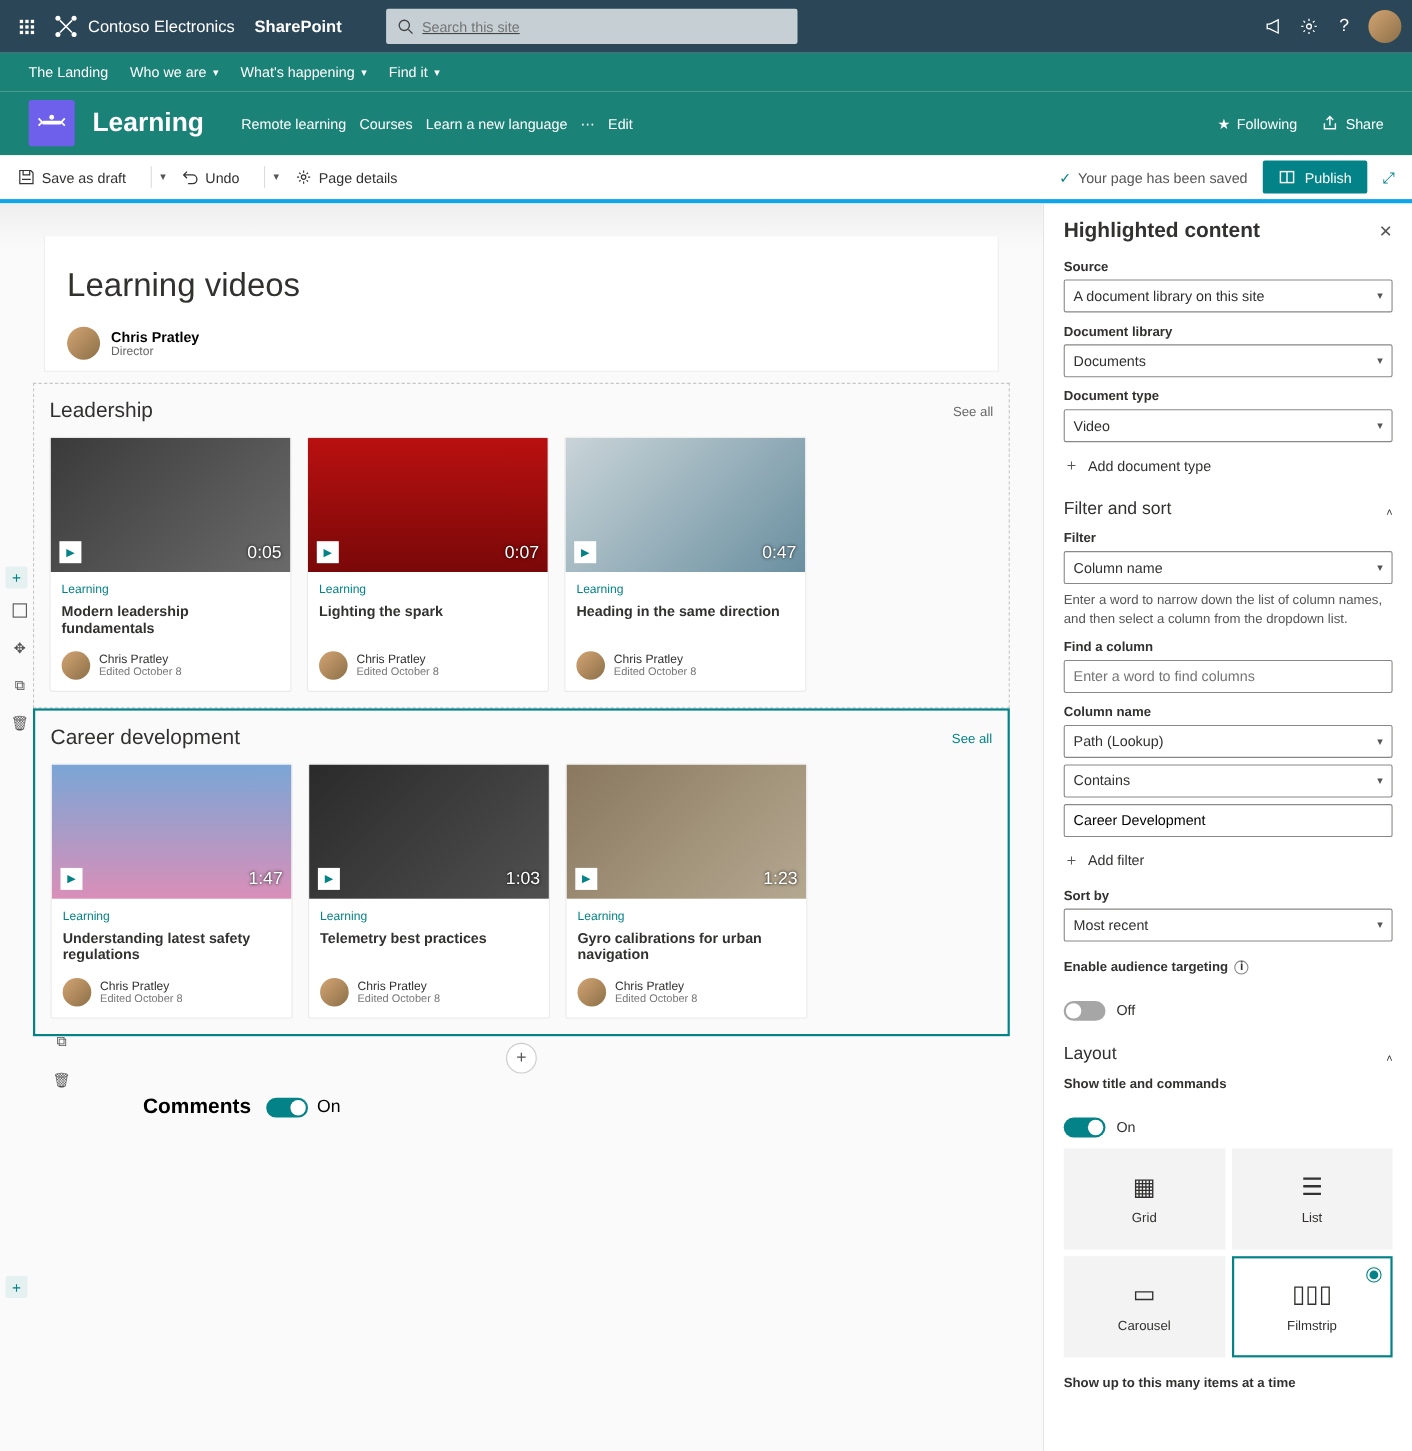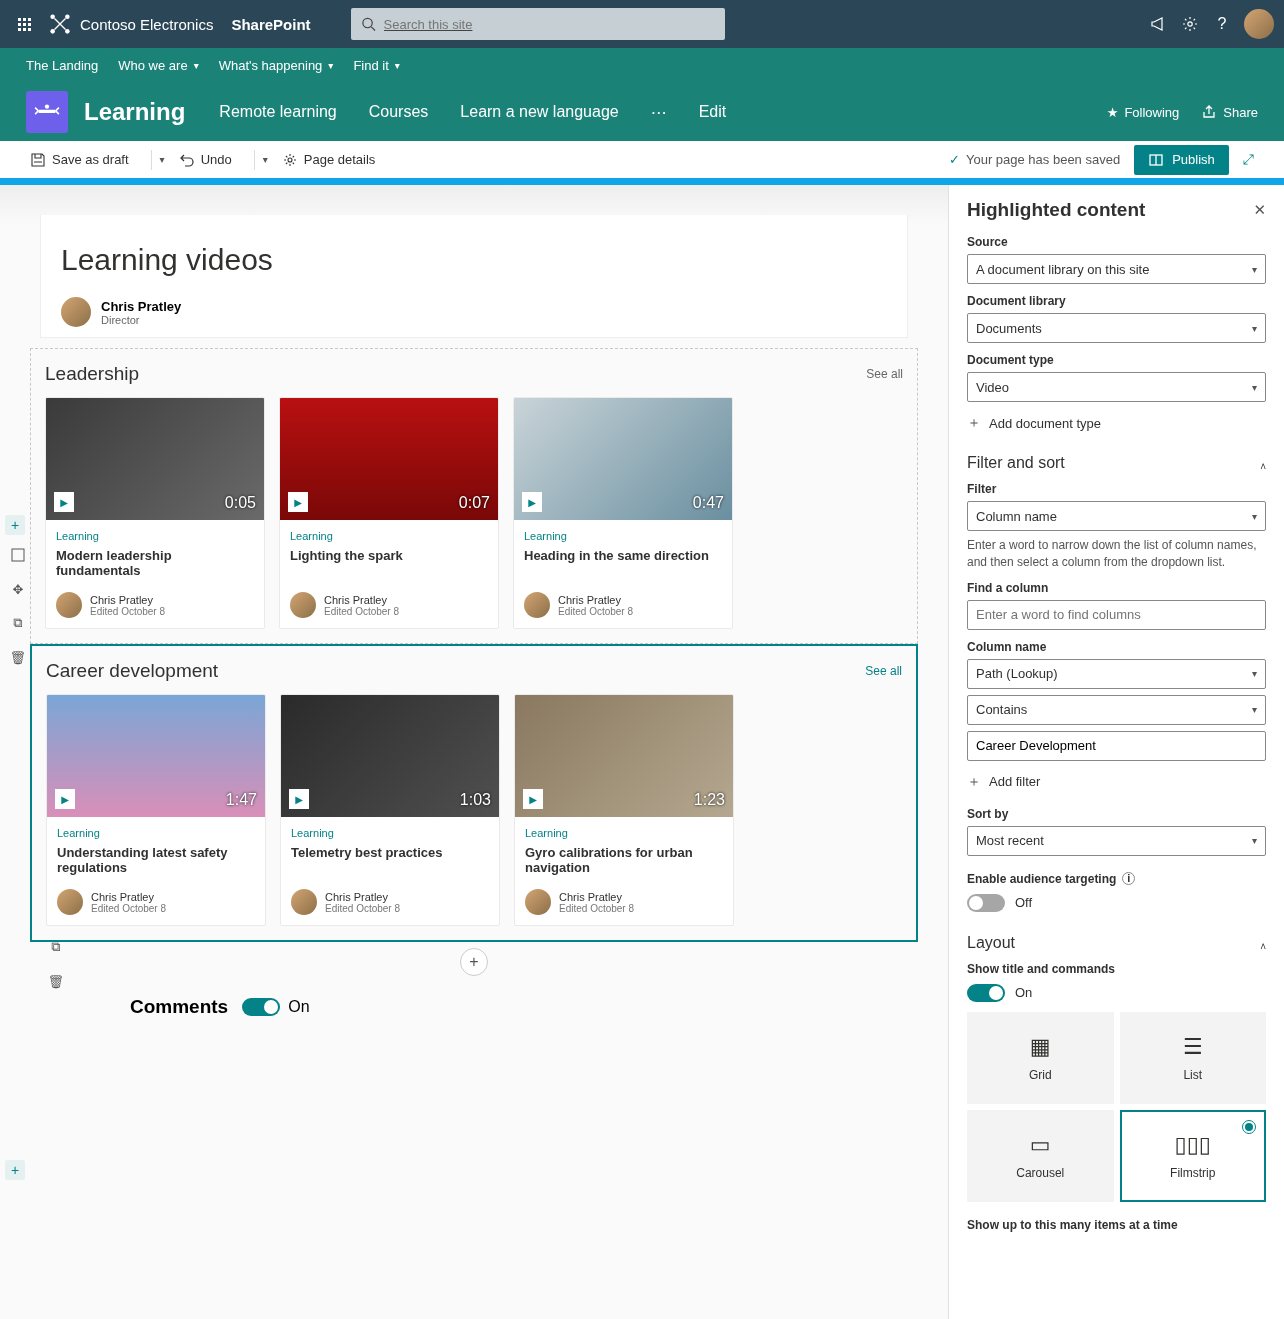--- a/index.html
+++ b/index.html
@@ -21,27 +21,27 @@
 
 
 .hub-nav { background: #1b8278; height: 35px; display:flex; align-items:center; padding: 0 26px; gap: 20px; color:#fff; font-size:13px; }
 .hub-nav-item { display:flex; align-items:center; gap:6px; cursor:pointer; }
 .chev { font-size:10px; }
 
 
 .site-header { background: #1b8278; height: 58px; display:flex; align-items:center; padding: 0 26px; color:#fff; }
 .site-logo { width:42px; height:42px; background:#6e60eb; border-radius:3px; display:flex; align-items:center; justify-content:center; margin-right:16px; font-size:20px; }
 .site-title { font-size:24px; font-weight:600; margin-right:34px; }
-.site-nav { display:flex; gap:32px; font-size:16px; }
+.site-nav { display:flex; gap:12px; font-size:13px; }
 .site-nav-item { cursor:pointer; }
 .site-header-spacer { flex:1; }
 .site-action { display:flex; align-items:center; gap:6px; font-size:13px; margin-left:22px; cursor:pointer; }
 
 
-.command-bar { height: 44px; border-bottom:7px solid #0ea5e9; display:flex; align-items:center; padding: 0 30px; font-size:13px; color:#323130; }
+.command-bar { height: 44px; border-bottom:4px solid #0ea5e9; display:flex; align-items:center; padding: 0 16px; font-size:13px; color:#323130; }
 .cmd-btn { display:flex; align-items:center; gap:6px; margin-right:14px; cursor:pointer; }
 .cmd-divider { width:1px; height:20px; background:#ddd; margin: 0 8px; }
 .cmd-spacer { flex:1; }
 .saved-status { display:flex; align-items:center; gap:6px; color:#555; margin-right:14px; }
 .publish-btn { background:#038387; color:#fff; padding:7px 14px; border-radius:2px; display:flex; align-items:center; gap:8px; cursor:pointer; font-size:13px; }
 .expand-btn { margin-left:14px; cursor:pointer; color:#038387; font-size:14px; }
 
 
 .main { display:flex; height: calc(1319px - 48px - 35px - 58px - 44px); }
 .canvas-area { flex:1; overflow:auto; position:relative; background:#fafafa; }
@@ -104,21 +104,21 @@
 .close-x { font-size:15px; color:#555; cursor:pointer; }
 .plabel { font-size:12px; font-weight:600; margin-bottom:5px; margin-top:10px; }
 .pselect { width:100%; height:30px; border:1px solid #8a8886; border-radius:2px; padding:0 8px; background:#fff; display:flex; align-items:center; justify-content:space-between; font-size:13px; cursor:pointer; }
 .pselect .chev { color:#555; }
 .pinput { width:100%; height:30px; border:1px solid #8a8886; border-radius:2px; padding:0 8px; font-size:13px; }
 .padd { display:flex; align-items:center; gap:8px; color:#323130; cursor:pointer; margin-top:12px; font-size:13px; }
 .padd .plus { color:#555; font-size:14px; }
 .psection-head { display:flex; justify-content:space-between; align-items:flex-end; margin-top:22px; margin-bottom:10px; cursor:pointer; }
 .psection-title { font-size:16px; }
 .phint { font-size:12px; color:#555; margin-top:6px; line-height:1.4; }
-.ptoggle-row { display:flex; align-items:center; gap:10px; margin-top:8px;}
+.ptoggle-row { display:flex; align-items:center; gap:10px; margin-top:24px;}
 .layout-grid { display:grid; grid-template-columns:1fr 1fr; gap:6px; margin-top:10px; }
 .layout-opt { height:92px; background:#f3f3f3; display:flex; flex-direction:column; align-items:center; justify-content:center; gap:8px; cursor:pointer; font-size:12px; position:relative; }
 .layout-opt.sel { border:2px solid #038387; background:#fff;}
 .layout-opt .radio-dot { position:absolute; top:8px; right:8px; width:14px; height:14px; border-radius:50%; border:1.5px solid #038387; display:flex; align-items:center; justify-content:center;}
 .layout-opt .radio-dot::after{ content:""; width:8px; height:8px; border-radius:50%; background:#038387;}
 .lay-icon { font-size:22px; color:#323130; }
 
 .svg-icon { width:16px; height:16px; fill:currentColor; }
 </style>
 </head>
@@ -488,21 +488,21 @@
         <span class="plus">＋</span>
         <span>Add filter</span>
       </div>
 
     <div class="plabel" style="margin-top:16px">Sort by</div>
     <div class="pselect">
         <span>Most recent</span>
         <span class="chev">▾</span>
       </div>
 
-    <div class="plabel" style="margin-top:16px;display:flex;align-items:flex-start;gap:6px">
+    <div class="plabel" style="margin-top:16px;display:flex;align-items:flex-end;gap:6px">
       <span>Enable audience targeting</span>
       <span style="font-size:11px;border:1px solid #888;border-radius:50%;width:13px;height:13px;display:inline-flex;align-items:center;justify-content:center">i</span>
     </div>
     <div class="ptoggle-row">
       <div class="toggle off"></div>
       <span>Off</span>
     </div>
 
     <div class="psection-head">
       <span class="psection-title">Layout</span>

